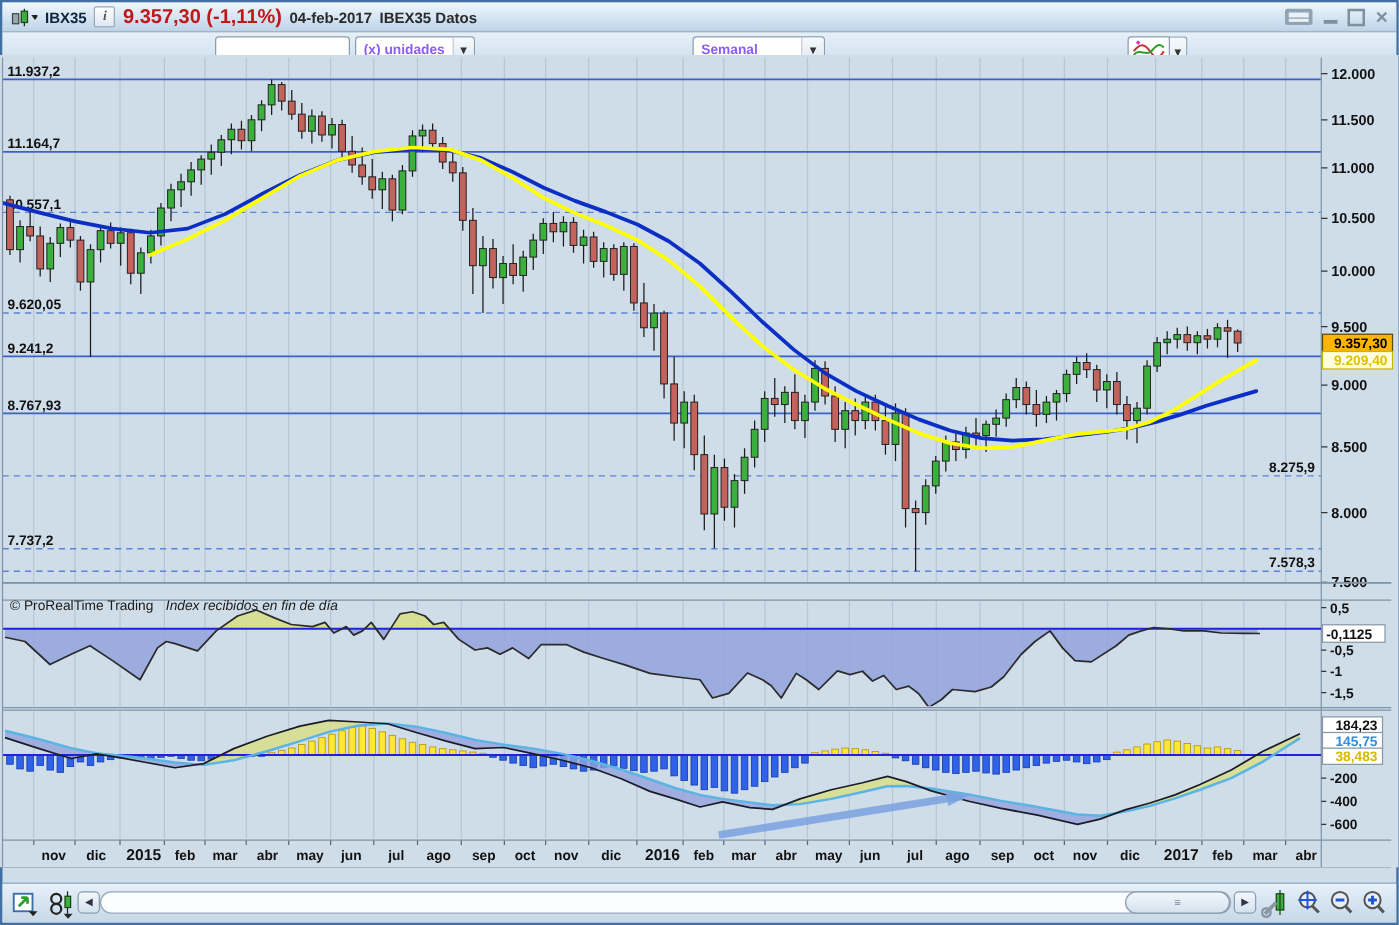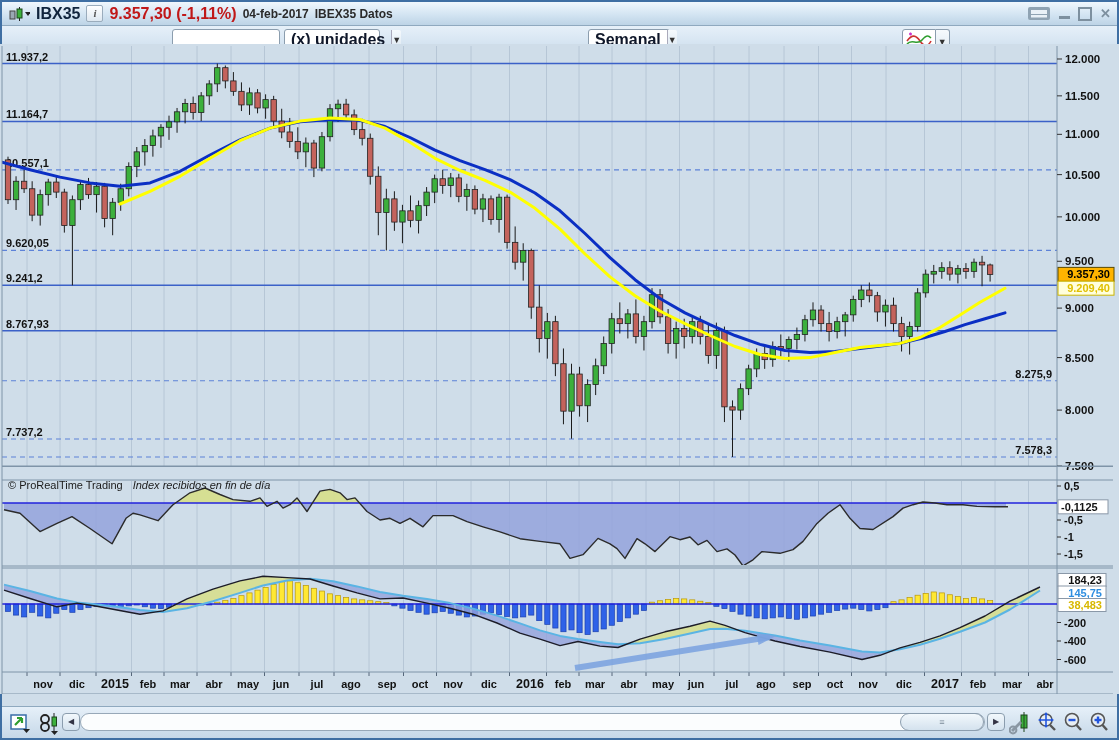--- a/index.html
+++ b/index.html
@@ -2,41 +2,41 @@
 <html><head>
 <meta charset="utf-8">
 <style>
   html,body{margin:0;padding:0;background:#9fb4c6;font-family:"Liberation Sans",sans-serif;}
   .window{position:relative;width:1119px;height:740px;background:#cfdde9;overflow:hidden;
           box-shadow:inset 0 0 0 2px #3f6fa3;}
   
   .titlebar{position:absolute;left:2px;top:2px;right:2px;height:24px;
             background:linear-gradient(#f0f7fd,#d3e4f2 55%,#bdd4e6);
             border-bottom:1px solid #8fa9bf;display:flex;align-items:center;gap:6px;padding:0 6px;box-sizing:border-box;}
-  .sym{font-size:16px;font-weight:bold;color:#10243c;text-align:right;}
+  .sym{font-size:12px;font-weight:bold;color:#10243c;text-align:right;}
   .price{font-size:16px;font-weight:bold;color:#c01818;}
   .datelbl{font-size:12px;font-weight:bold;color:#2a2a2a;}
   .infobtn{width:15px;height:15px;border:1px solid #9aacbc;background:linear-gradient(#fff,#dde8f1);
            border-radius:2px;font-family:"Liberation Serif",serif;font-style:italic;font-weight:bold;
            font-size:11px;color:#555;text-align:center;line-height:14px;}
   .winbtns{margin-left:auto;display:flex;align-items:center;gap:8px;}
   .wb{color:#7d909f;font-weight:bold;font-size:13px;line-height:14px;}
   .wb.max{width:10px;height:10px;border:2px solid #7d909f;}
   .wb.min{width:11px;height:3px;background:#7d909f;margin-top:8px;}
   
   .toolbar{position:absolute;left:2px;top:26px;right:2px;height:30px;
            background:linear-gradient(#e6f0f9,#cadcec);border-bottom:1px solid #8fa9bf;box-sizing:border-box;}
   .numwrap{position:absolute;left:170px;top:3px;width:106px;height:22px;background:#fff;border:1px solid #8b9dae;
            border-radius:3px;display:flex;}
   .numwrap input{flex:1;border:none;outline:none;text-align:right;font-size:12px;font-weight:bold;
                  font-family:"Liberation Sans",sans-serif;padding-right:3px;background:transparent;}
   .spin{width:14px;border-left:1px solid #aab;display:flex;flex-direction:column;align-items:center;justify-content:center;font-size:7px;color:#345;line-height:7px;}
   .select{position:absolute;height:22px;top:3px;background:#fff;border:1px solid #8b9dae;border-radius:3px;
           display:flex;align-items:center;box-sizing:border-box;}
-  .select .lbl{flex:1;font-size:16px;font-weight:bold;color:#0f172a;padding:0 6px;white-space:nowrap;}
+  .select .lbl{flex:1;font-size:11px;font-weight:bold;color:#8b5cf6;padding:0 6px;white-space:nowrap;}
   .select .arr{width:17px;align-self:stretch;border-left:1px solid #aab;background:linear-gradient(#f6fafd,#dbe7f1);
                display:flex;align-items:center;justify-content:center;font-size:9px;color:#333;border-radius:0 2px 2px 0;}
   .ctbtn{position:absolute;left:900px;top:3px;width:48px;height:24px;display:flex;}
   .ctmain{width:33px;height:24px;background:#fff;border:1px solid #8b9dae;border-radius:3px 0 0 3px;display:flex;align-items:center;justify-content:center;}
   .ctarr{width:14px;height:24px;border:1px solid #8b9dae;border-left:none;border-radius:0 3px 3px 0;
          background:linear-gradient(#f6fafd,#dbe7f1);display:flex;align-items:center;justify-content:center;font-size:9px;color:#333;}
   
   .copyright{position:absolute;left:8px;top:479px;font-size:11px;color:#1a1a1a;z-index:5;}
   .copyright .note{font-style:italic;margin-left:10px;}
   
@@ -81,21 +81,21 @@
 
   <div class="toolbar">
     <span class="numwrap">
       <input value="300" style="">
       <span class="spin">▲<br>▼</span>
     </span>
     <span class="select" style="left:282px;width:96px;">
       <span class="lbl">(x) unidades</span>
       <span class="arr">▼</span>
     </span>
-    <span class="select" style="left:586px;width:82px;">
+    <span class="select" style="left:552px;width:106px;">
       <span class="lbl">Semanal</span>
       <span class="arr">▼</span>
     </span>
     <span class="ctbtn">
       <span class="ctmain">
         <svg width="28" height="20">
           <path d="M2 9 C7 2,11 3,15 9 S 23 15,26 9" stroke="#cc3333" fill="none" stroke-width="1.6"></path>
           <path d="M2 12 C7 6,12 14,17 8 S 24 4,26 6" stroke="#2f9e2f" fill="none" stroke-width="1.6"></path>
           <rect x="3" y="15" width="3" height="4" fill="#2f9e2f"></rect>
             <rect x="8" y="14" width="3" height="5" fill="#cc3333"></rect>

